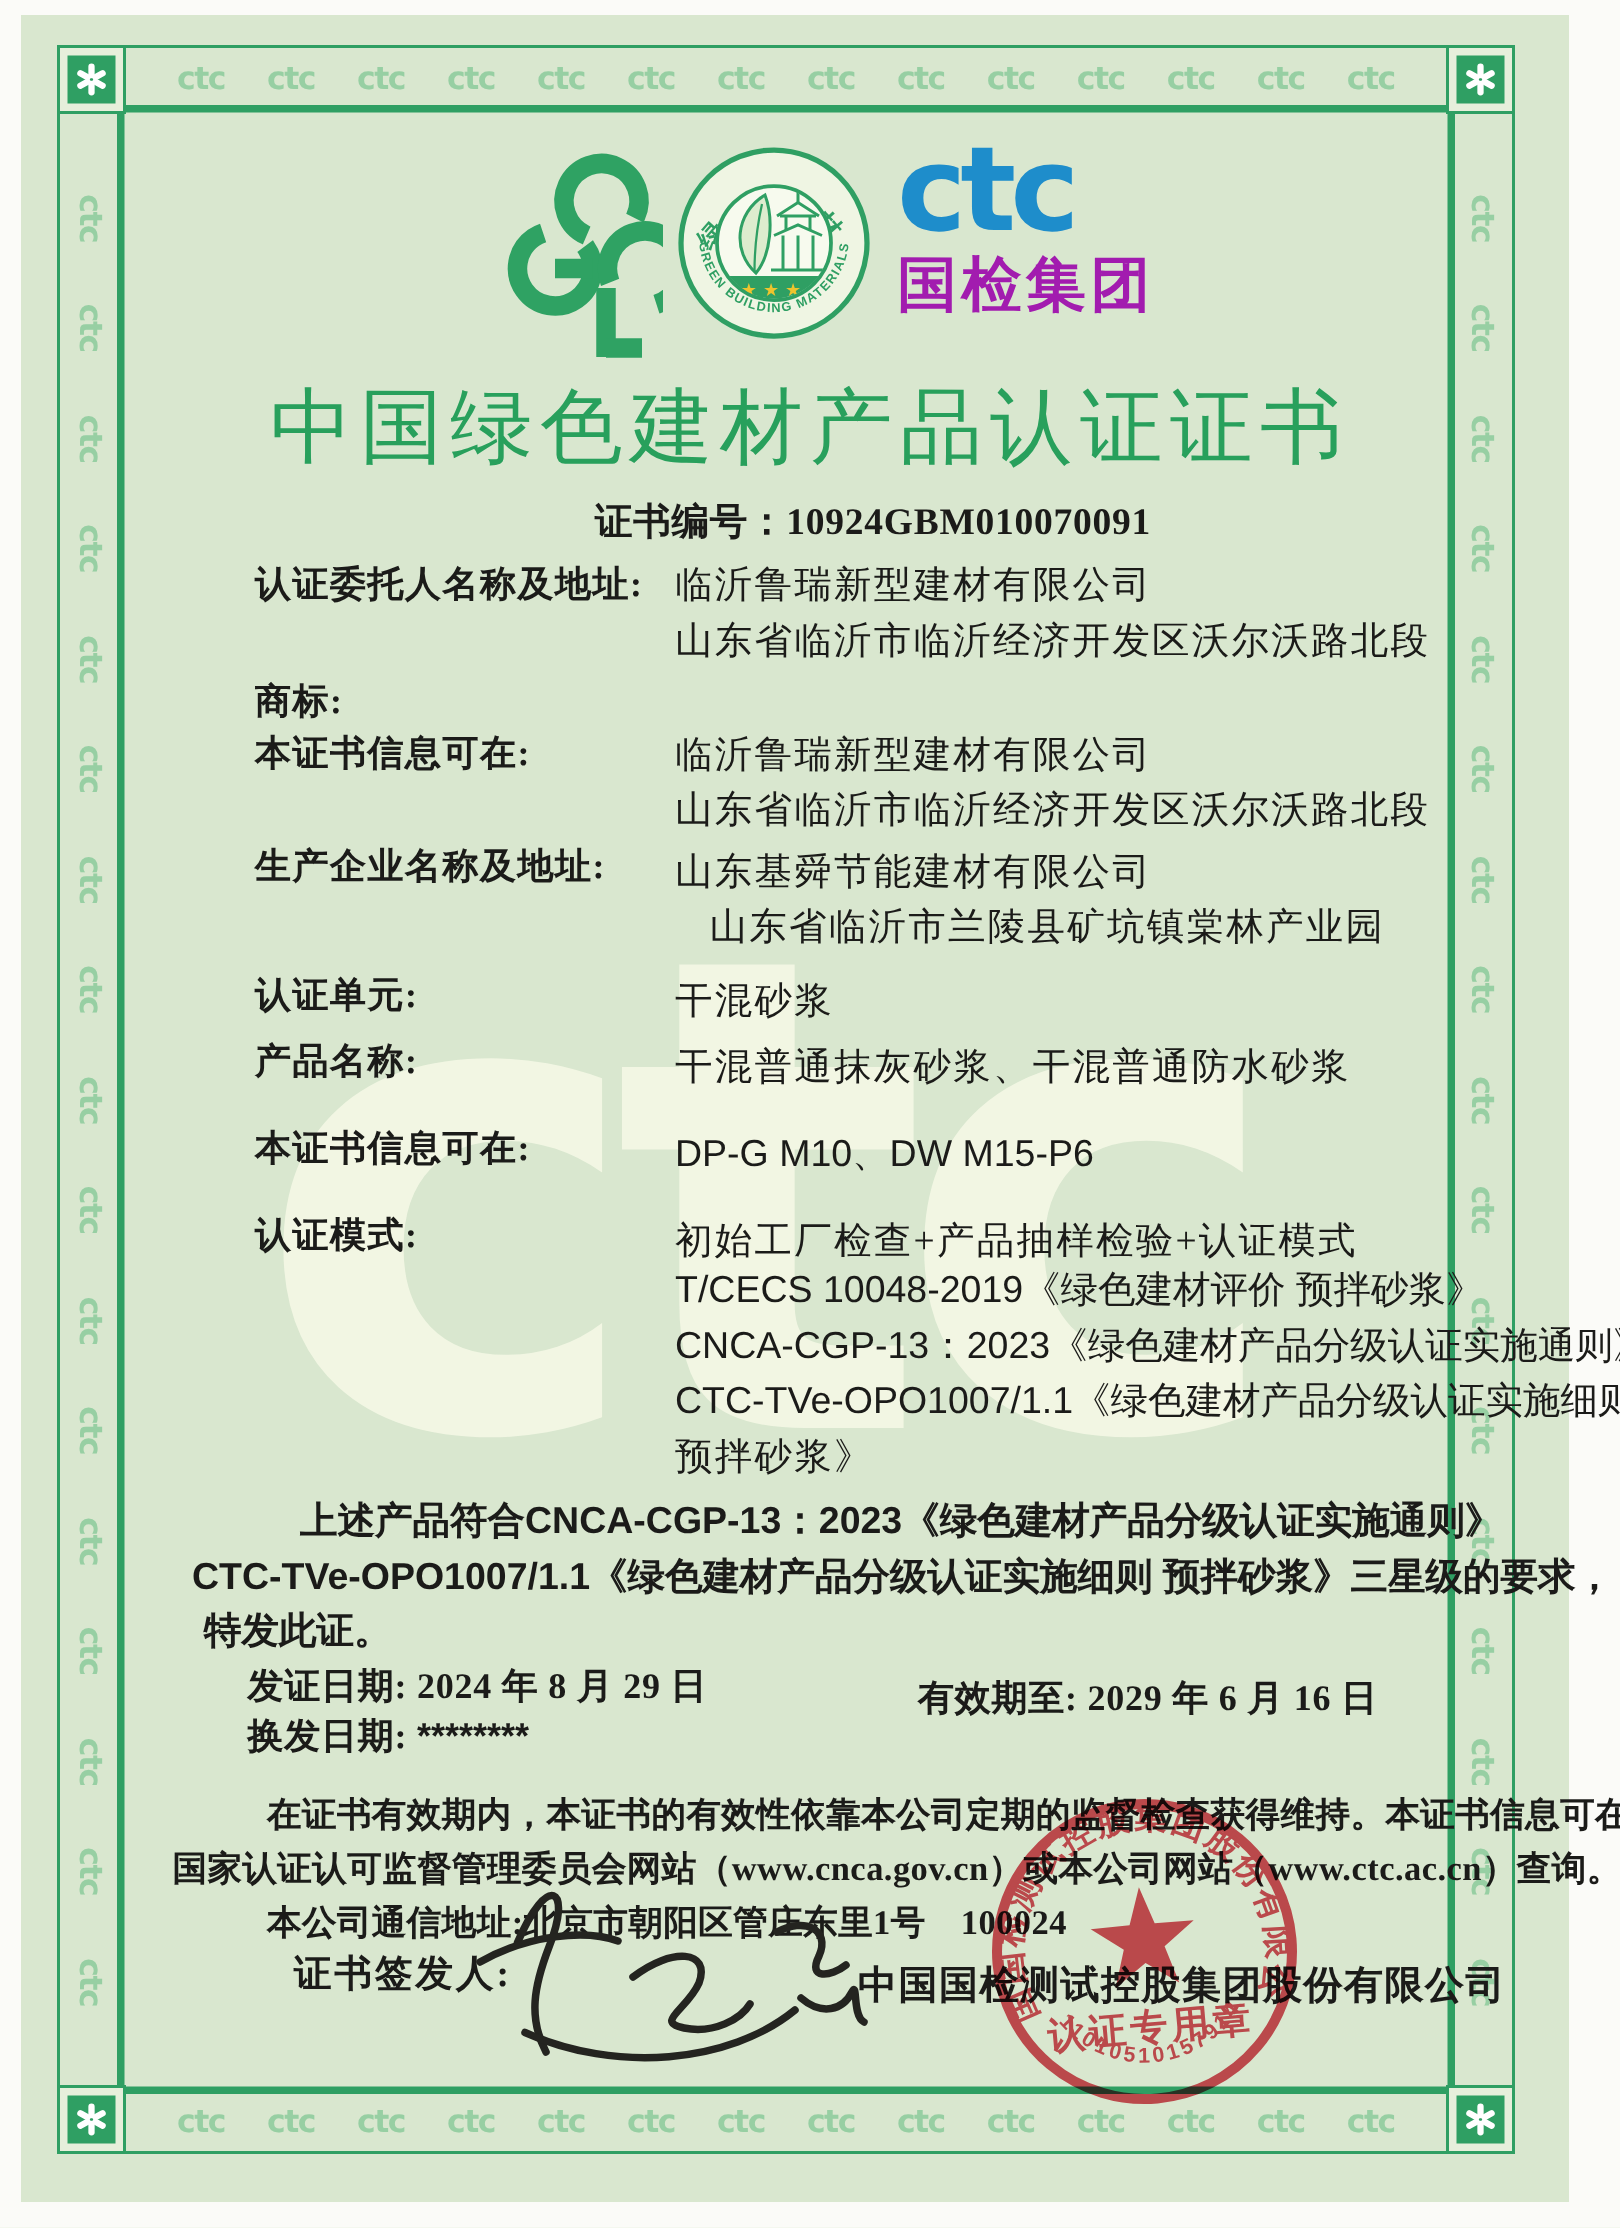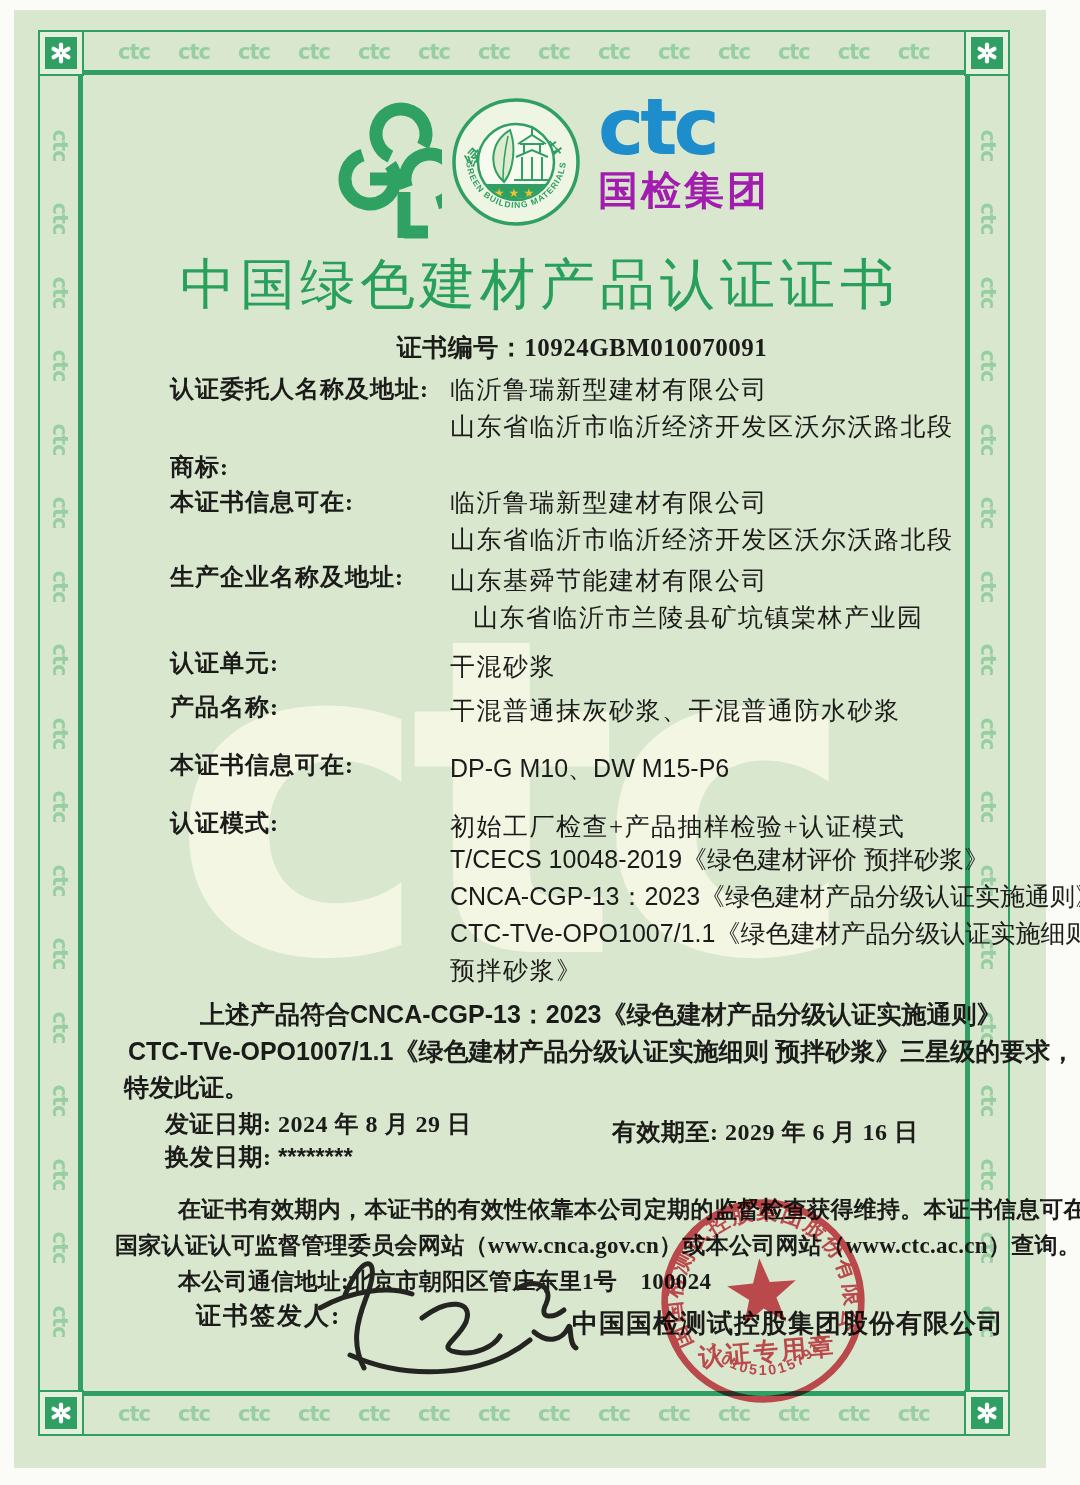--- a/index.html
+++ b/index.html
@@ -302,21 +302,21 @@
   <div class="abs lbl" style="left:170px;top:807px">认证模式:</div>
   <div class="abs val" style="left:450px;top:810px">初始工厂检查+产品抽样检验+认证模式</div>
 
   <div class="abs val lat" style="left:450px;top:843px">T/CECS 10048-2019《绿色建材评价 预拌砂浆》</div>
   <div class="abs val lat" style="left:450px;top:880px">CNCA-CGP-13：2023《绿色建材产品分级认证实施通则》</div>
   <div class="abs val lat" style="left:450px;top:917px">CTC-TVe-OPO1007/1.1《绿色建材产品分级认证实施细则</div>
   <div class="abs val" style="left:450px;top:954px">预拌砂浆》</div>
 
   <div class="abs para lat" style="left:200px;top:995px">上述产品符合CNCA-CGP-13：2023《绿色建材产品分级认证实施通则》</div>
   <div class="abs para lat" style="left:128px;top:1032px">CTC-TVe-OPO1007/1.1《绿色建材产品分级认证实施细则 预拌砂浆》三星级的要求，</div>
-  <div class="abs para" style="left:124px;top:1069px">特发此证。</div>
+  <div class="abs para" style="left:136px;top:1069px">特发此证。</div>
 
   <div class="abs dates" style="left:165px;top:1108px">
     <span>发证日期:</span>
     <span>2024 年 8 月 29 日</span>
   </div>
   <div class="abs dates" style="left:612px;top:1116px">
     <span>有效期至:</span>
     <span>2029 年 6 月 16 日</span>
   </div>
   <div class="abs dates" style="left:165px;top:1141px">

